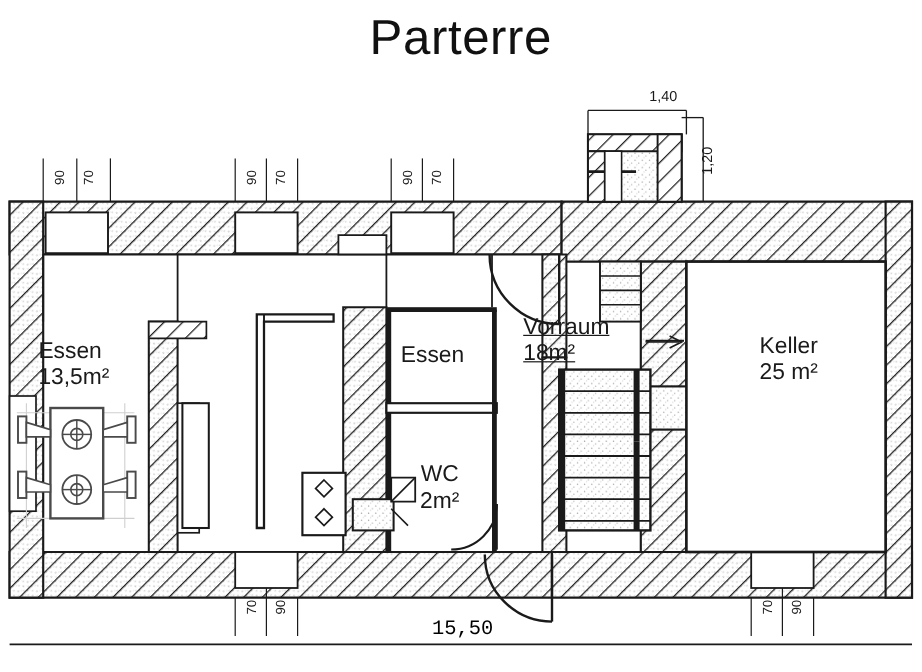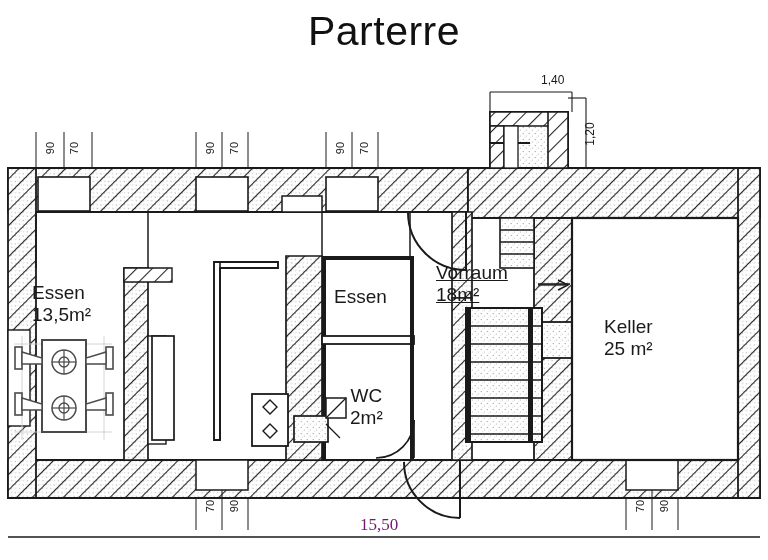--- a/index.html
+++ b/index.html
@@ -62,23 +62,23 @@
     font-size: 11px;
     color: #222;
     white-space: nowrap;
   }
   .dim-vert {
     transform-origin: 50% 50%;
     transform: rotate(-90deg);
   }
   .dim-big {
     position: absolute;
-    font-family: Liberation Serif, serif;
+    font-family: Liberation Mono, monospace;
     font-size: 17px;
-    color: #701a75;
+    color: #000000;
     white-space: nowrap;
   }
   .dim-med {
     position: absolute;
     font-family: "Liberation Sans", sans-serif;
     font-size: 12px;
     color: #1a1a1a;
     white-space: nowrap;
   }
 </style>
@@ -339,21 +339,21 @@
   <div class="room-label" style="left:350px; top:385px;text-align:center;">
     <span class="room-name">WC</span>
     <span class="room-area">2m²</span>
   </div>
 
   <div class="room-label" style="left:436px; top:262px;text-decoration:underline;">
     <span class="room-name">Vorraum</span>
     <span class="room-area">18m²</span>
   </div>
 
-  <div class="room-label" style="left:604px; top:278px;margin-top:38px;">
+  <div class="room-label" style="left:633px; top:278px;">
     <span class="room-name">Keller</span>
     <span class="room-area">25 m²</span>
   </div>
 
   <div class="dim-text dim-vert" style="left:44px; top:142px;">90</div>
   <div class="dim-text dim-vert" style="left:68px; top:142px;">70</div>
 
   <div class="dim-text dim-vert" style="left:204px; top:142px;">90</div>
   <div class="dim-text dim-vert" style="left:228px; top:142px;">70</div>
 

